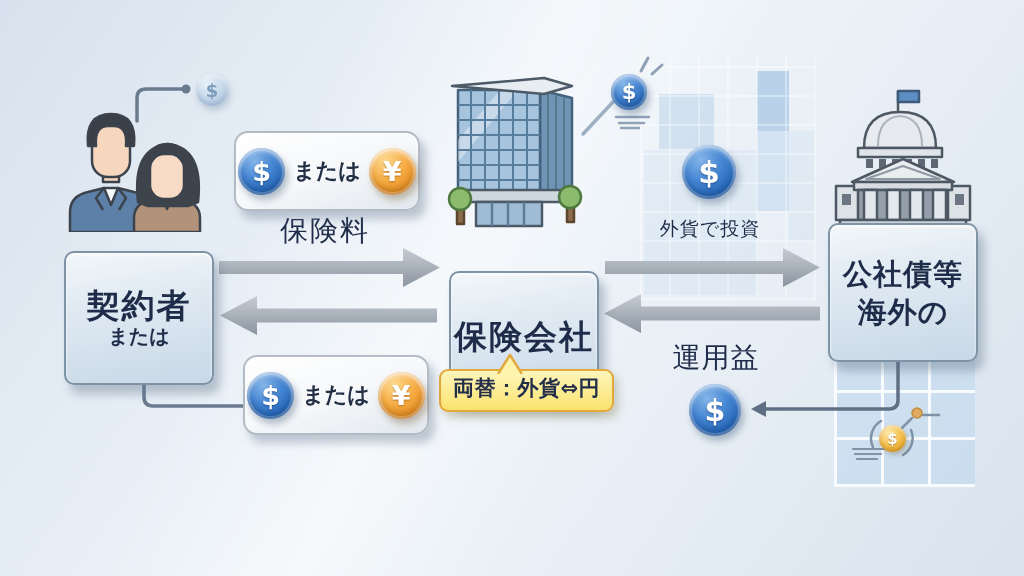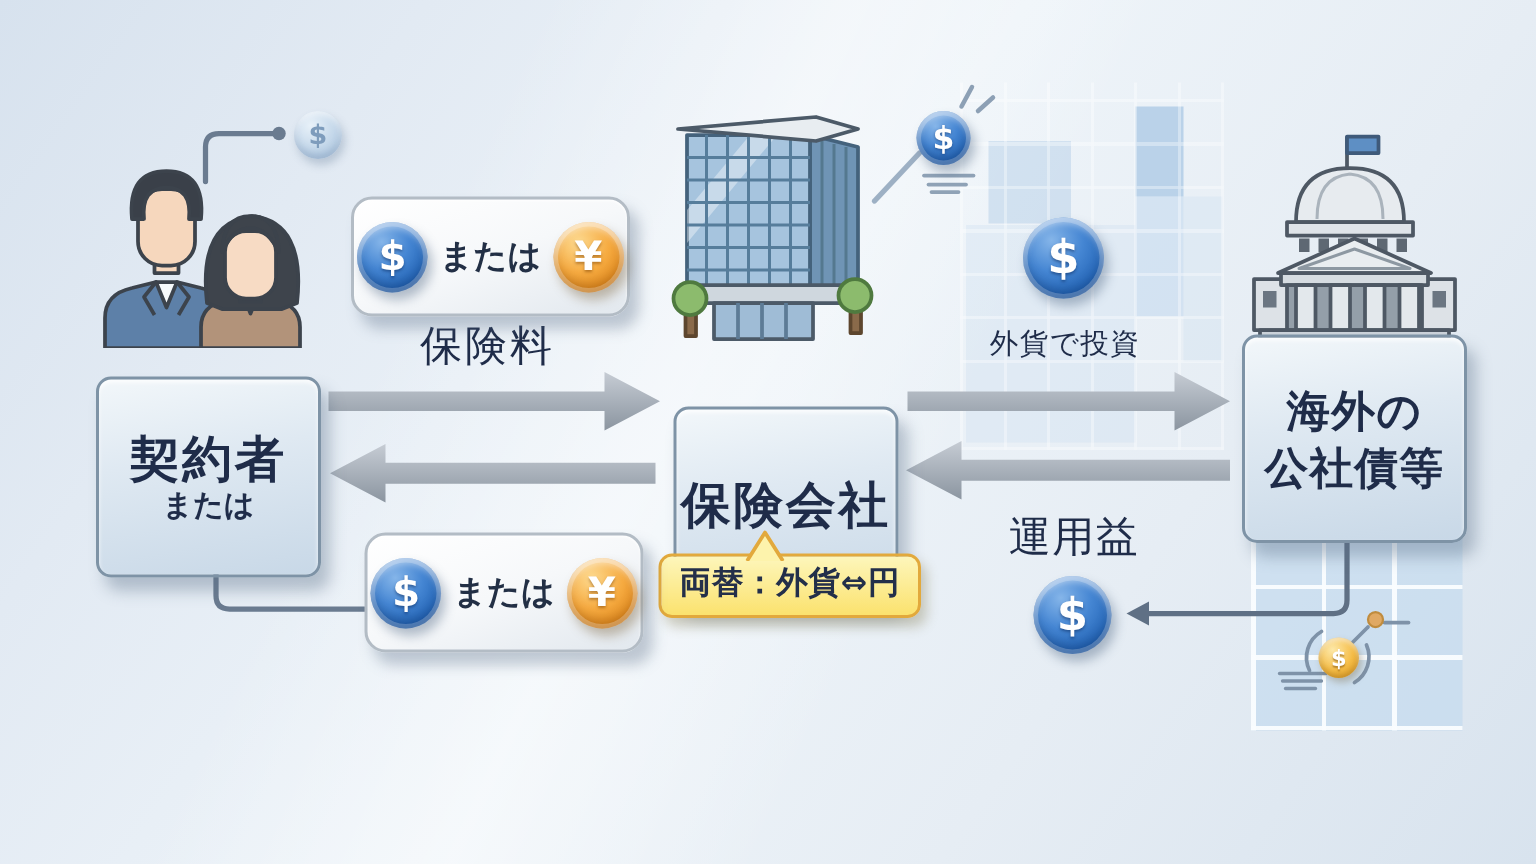--- a/index.html
+++ b/index.html
@@ -237,22 +237,22 @@
   </svg>
 
   <div class="node node-left">
     <div class="big">契約者</div>
     <div class="small">または</div>
   </div>
   <div class="node node-center">
     <div class="big">保険会社</div>
   </div>
   <div class="node node-right">
+    <div class="med">公社債等</div>
     <div class="med">海外の</div>
-    <div class="med">公社債等</div>
   </div>
 
   <div class="flow-label lbl-premium">保険料</div>
   <div class="flow-label lbl-invest">外貨で投資</div>
   <div class="flow-label lbl-returns">運用益</div>
 
   <div class="bubble">
     <svg width="26" height="21" viewBox="0 0 26 21">
       <path d="M1,21 L13,2 L25,21" fill="#fdf3ac" stroke="#e2a93c" stroke-width="2.5" stroke-linejoin="round"></path>
     </svg>

